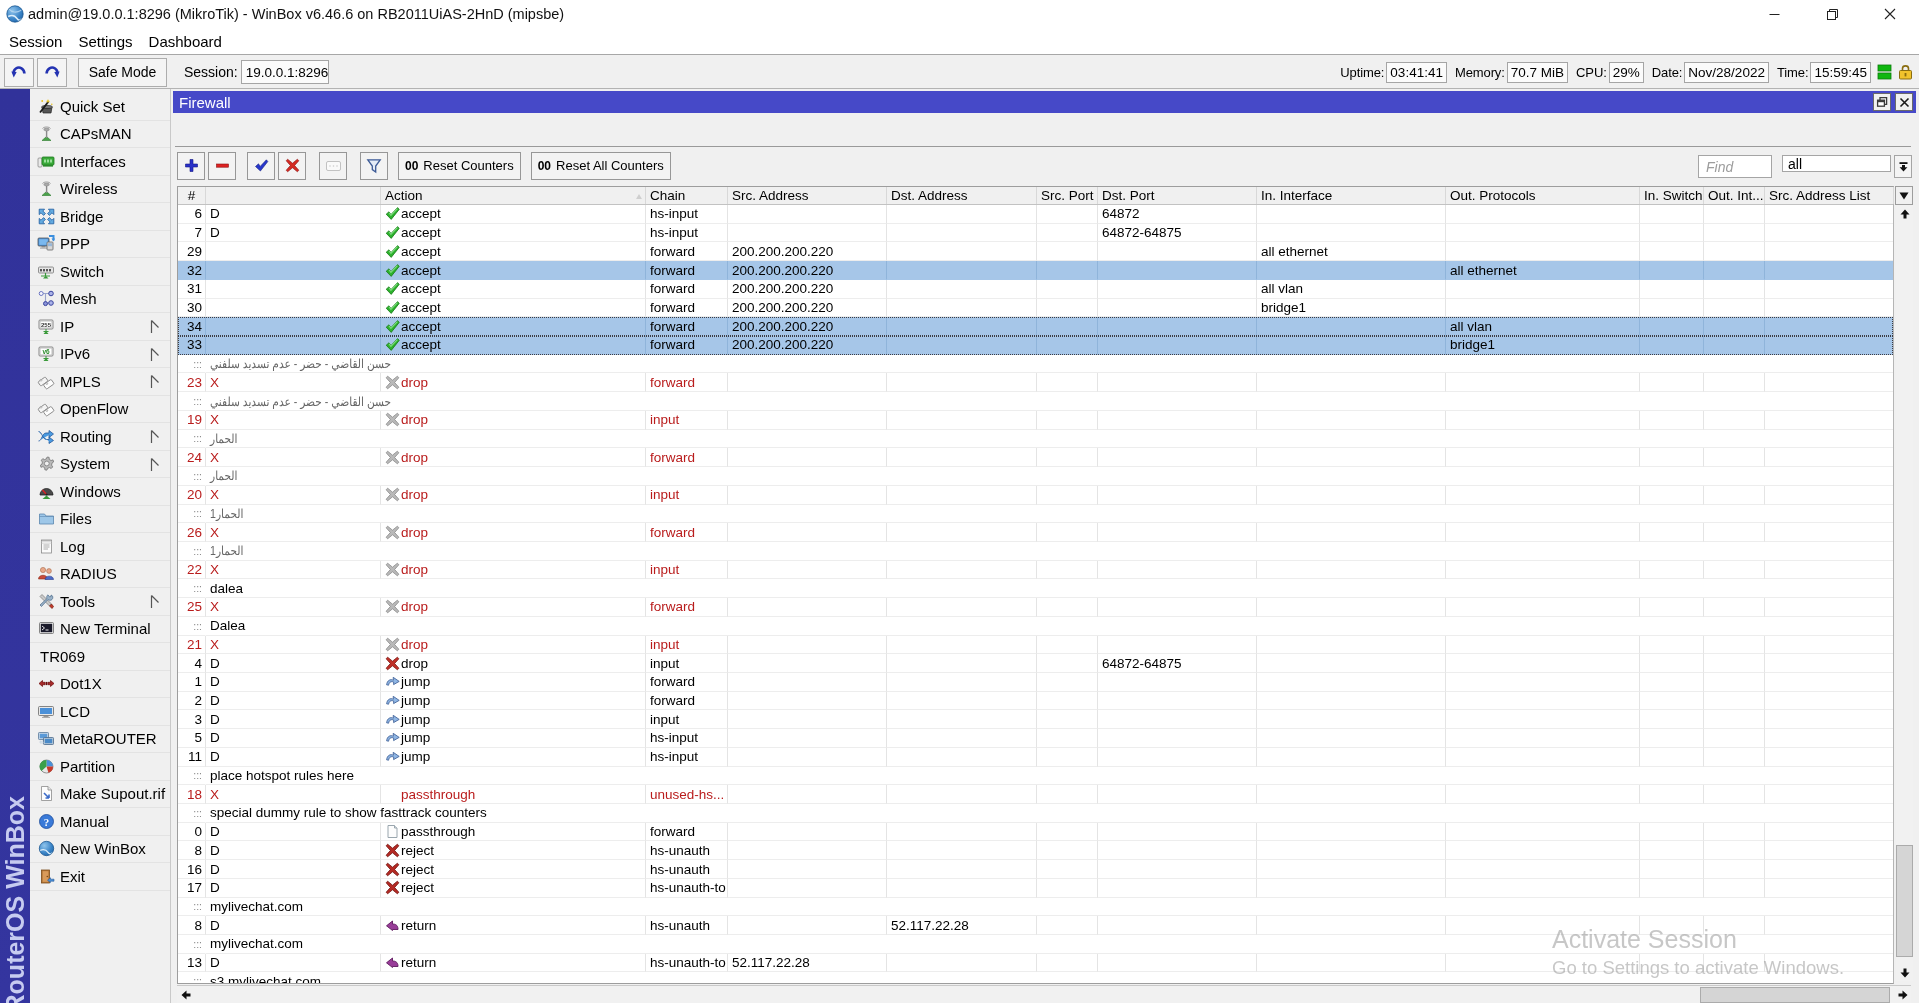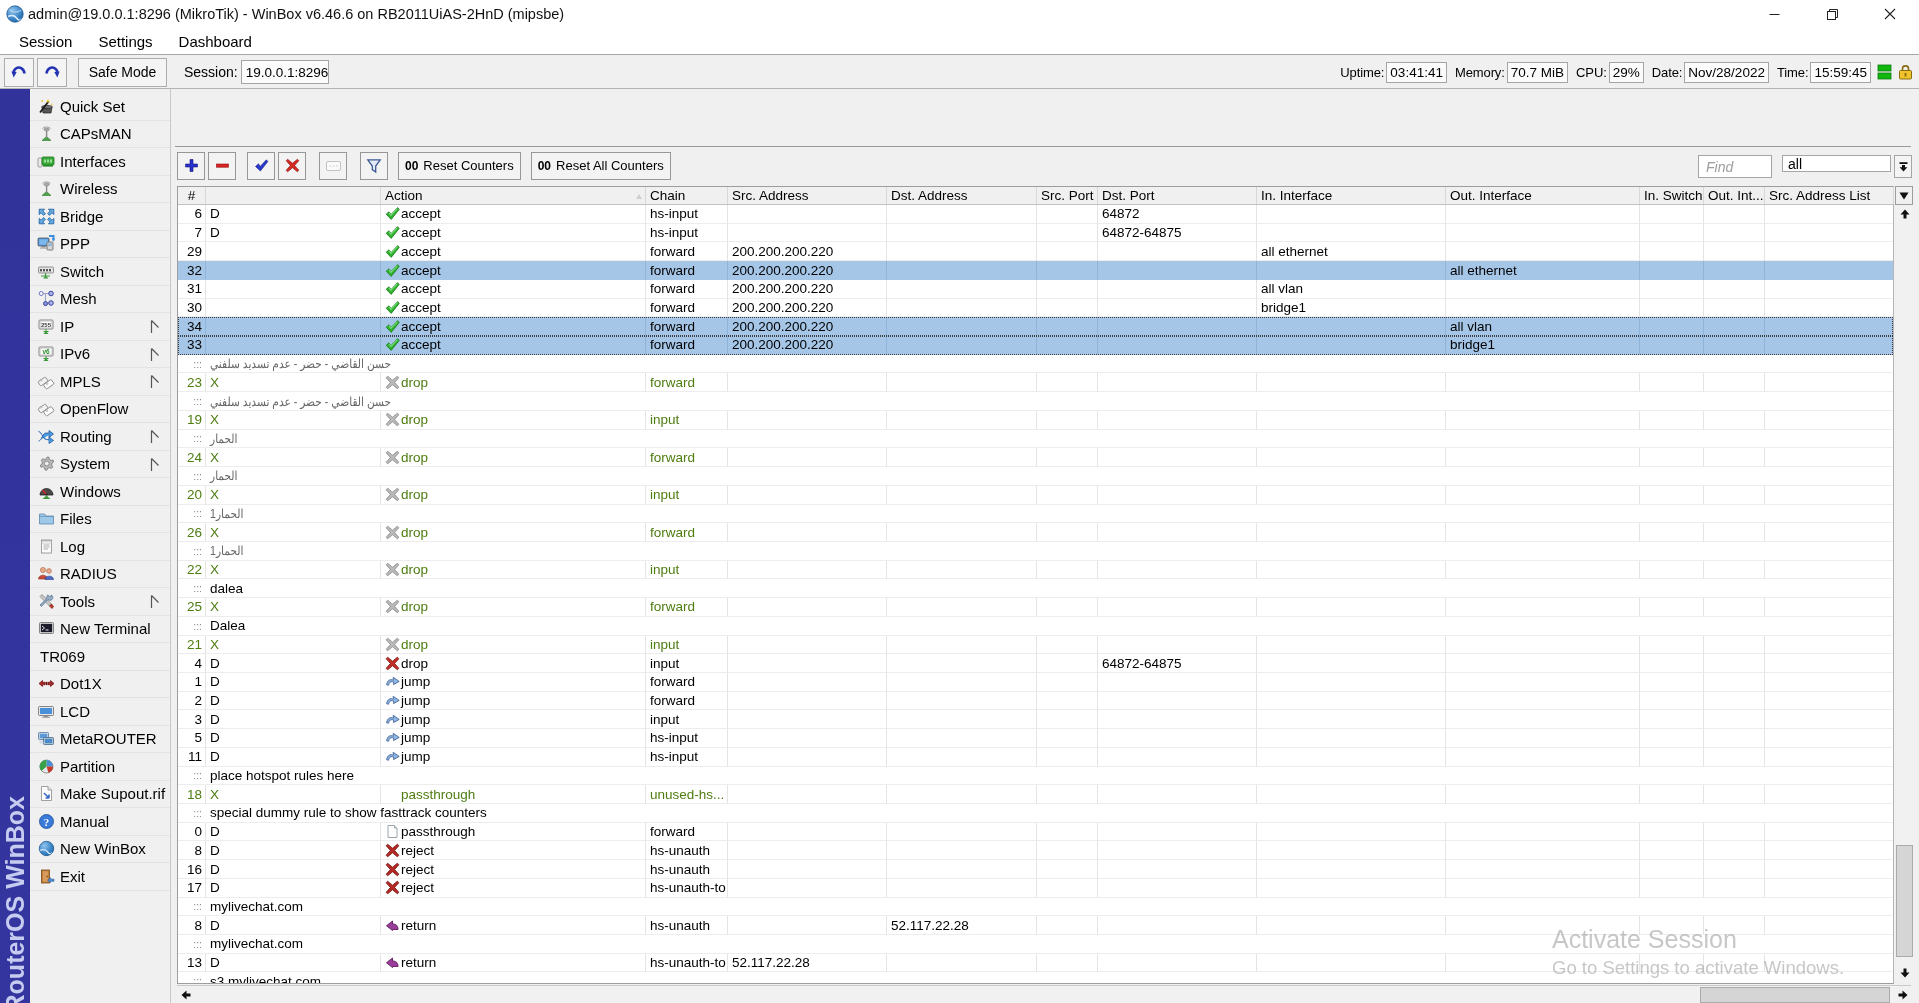--- a/index.html
+++ b/index.html
@@ -8,21 +8,21 @@
 
 
 .titlebar { position:absolute; left:0; top:0; width:1919px; height:28px; background:#ffffff; display:flex; align-items:center; }
 .app-icon { width:18px; height:18px; margin-left:6px; }
 .app-title { margin-left:4px; font-size:14.5px; color:#111; white-space:pre; }
 .win-controls { position:absolute; right:0; top:0; height:28px; display:flex; }
 .win-btn { width:58px; height:28px; display:flex; align-items:center; justify-content:center; background:transparent; border:none; }
 
 
 .menubar { position:absolute; left:0; top:28px; width:1919px; height:27px; background:#ffffff; border-bottom:1px solid #a7a7a7; display:flex; align-items:center; font-size:15px; }
-.menu-item { padding:0 7px; margin-left:12px; height:100%; display:flex; align-items:center; }
+.menu-item { padding:0 7px; margin-left:2px; height:100%; display:flex; align-items:center; }
 
 
 .toolbar { position:absolute; left:0; top:56px; width:1919px; height:33px; background:#f0f0f0; border-bottom:1px solid #b3b3b3; display:flex; align-items:center; font-size:14px; }
 .tb-btn { height:29px; border:1px solid #adadad; background:#f4f4f4; display:flex; align-items:center; justify-content:center; }
 #btn-undo { width:30px; margin-left:4px; }
 #btn-redo { width:30px; margin-left:3px; }
 #btn-safemode { width:89px; margin-left:11px; font-size:14px; }
 .session-label { margin-left:17px; }
 .field { height:24px; border:1px solid #a5a5a5; background:#fbfbfb; display:flex; align-items:center; padding:0 4px; font-size:13.5px; }
 #session-field { width:88px; margin-left:3px; }
@@ -67,21 +67,21 @@
 
 .fw-table { position:absolute; left:5px; top:97px; width:1717px; height:798px; background:#fff; border:1px solid #9d9d9d; border-right:1px solid #b5b5b5; }
 .thead { display:flex; height:18px; background:#f0f0f0; border-bottom:1px solid #c2c2c2; font-size:13.5px; }
 .th { display:flex; align-items:center; padding-left:4px; border-right:1px solid #d8d8d8; overflow:hidden; white-space:pre; position:relative; }
 .th.c-num { justify-content:center; padding-left:0; }
 .hd-btn { position:absolute; left:1723px; top:97px; width:18px; height:19px; background:#f0f0f0; border:1px solid #9d9d9d; display:flex; align-items:center; justify-content:center; }
 .tbody { position:absolute; left:0; top:18px; bottom:0; width:1715px; overflow:hidden; }
 .row { display:flex; height:18.73px; background:#fff; font-size:13.5px; position:relative; }
 .row .cell { border-right:1px solid #e4e4e4; border-bottom:1px solid #ededed; padding-left:4px; display:flex; align-items:center; overflow:hidden; white-space:pre; }
 .row.selected .cell { background:#a6c6e8; border-right-color:#8fb4da; border-bottom-color:#a6c6e8; }
-.row.disabled { color:#4d7c0f;text-align:right; }
+.row.disabled { color:#b91c1c;text-align:right; }
 .row .c-num { justify-content:flex-end; padding-right:3px; padding-left:0; }
 .c-action .act-icon { width:15px; height:15px; margin-right:1px; flex:none; }
 .row.focused::before { content:""; position:absolute; inset:0; border:1px dotted #3c3c43; pointer-events:none; }
 .row.comment .c-comment { border-right:none; }
 .row.comment .c-num { border-right-color:transparent; }
 
 
 .vscroll { position:absolute; left:1724px; top:116px; width:17px; height:776px; background:#f1f1f1; }
 .vs-btn { position:absolute; left:0; width:17px; height:17px; background:#f1f1f1; display:flex; align-items:center; justify-content:center; }
 .vs-up { top:0; }
@@ -530,20 +530,37 @@
           <rect x="4.8" y="3.2" width="5.4" height="10.6" fill="#d89a5a"></rect>
           <circle cx="9.3" cy="8.5" r="0.8" fill="#7a4a1a"></circle>
           <path d="M16 11.2 L12.5 11.2 L12.5 9.8 L9.5 12.2 L12.5 14.6 L12.5 13.2 L16 13.2 Z" fill="#4a90d8" stroke="#2a5a9a" stroke-width="0.6"></path>
         </svg>
       </span>
       <span class="sb-label">Exit</span>
     </div>
   </div>
 
 <div class="fw-window">
+  <div class="fw-titlebar">
+    <span>Firewall</span>
+    <div class="fw-tb-buttons">
+      <span class="fw-tb-btn" id="fw-restore">
+          <svg width="12" height="12" viewBox="0 0 12 12">
+            <rect x="1.6" y="4.2" width="6.8" height="6" fill="#fff" stroke="#3a3a3a" stroke-width="1.3"></rect>
+            <rect x="1.6" y="4.2" width="6.8" height="2" fill="#3a3a3a"></rect>
+            <path d="M4 4 V1.6 H10.6 V8.4 H8.6" fill="none" stroke="#3a3a3a" stroke-width="1.3"></path>
+          </svg>
+        </span>
+      <span class="fw-tb-btn" id="fw-close">
+          <svg width="11" height="11" viewBox="0 0 11 11">
+            <path d="M1.5 1.5 L9.5 9.5 M9.5 1.5 L1.5 9.5" stroke="#1a1a1a" stroke-width="1.6"></path>
+          </svg>
+        </span>
+    </div>
+  </div>
   <div class="fw-tabline"></div>
   <div class="fw-toolbar" id="fw-toolbar">
       <button class="fwb icon" style="margin-left: 0px;">
         <svg width="15" height="15" viewBox="0 0 15 15">
           <path d="M6 1.5 H9 V6 H13.5 V9 H9 V13.5 H6 V9 H1.5 V6 H6 Z" fill="#2930c8" stroke="#141a86" stroke-width="0.6"></path>
         </svg>
       </button>
       <button class="fwb icon" style="margin-left: 3px;">
         <svg width="15" height="15" viewBox="0 0 15 15">
           <rect x="1.5" y="6" width="12" height="3.2" fill="#d22" stroke="#8c1111" stroke-width="0.6"></rect>
@@ -593,21 +610,21 @@
     <div class="thead" id="thead">
         <div class="th c-num" style="width: 28px; flex: 0 0 auto;">#</div>
         <div class="th c-flag" style="width: 175px; flex: 0 0 auto;"></div>
         <div class="th c-action" style="width: 265px; flex: 0 0 auto;">Action<span style="position: absolute; right: 3px; top: 7px; width: 0px; height: 0px; border-left: 3.5px solid transparent; border-right: 3.5px solid transparent; border-bottom: 5px solid rgb(207, 207, 207);"></span></div>
         <div class="th c-chain" style="width: 82px; flex: 0 0 auto;">Chain</div>
         <div class="th c-src" style="width: 159px; flex: 0 0 auto;">Src. Address</div>
         <div class="th c-dst" style="width: 150px; flex: 0 0 auto;">Dst. Address</div>
         <div class="th c-sport" style="width: 61px; flex: 0 0 auto;">Src. Port</div>
         <div class="th c-dport" style="width: 159px; flex: 0 0 auto;">Dst. Port</div>
         <div class="th c-inif" style="width: 189px; flex: 0 0 auto;">In. Interface</div>
-        <div class="th c-outif" style="width: 194px; flex: 0 0 auto;">Out. Interface</div>
+        <div class="th c-outif" style="width: 194px; flex: 0 0 auto;">Out. Protocols</div>
         <div class="th c-inifl" style="width: 64px; flex: 0 0 auto;">In. Switch...</div>
         <div class="th c-outifl" style="width: 61px; flex: 0 0 auto;">Out. Int...</div>
         <div class="th c-srcl" style="width: 129px; flex: 0 0 auto;">Src. Address List</div>
       </div>
     <div class="tbody" id="tbody">
         <div class="row">
           <div class="cell c-num" style="width: 28px; flex: 0 0 auto;">6</div>
           <div class="cell c-flag" style="width: 175px; flex: 0 0 auto;">D</div>
           <div class="cell c-action" style="width: 265px; flex: 0 0 auto;"><span class="act-icon"><svg width="15" height="15" viewBox="0 0 15 15">
                 <path d="M1.2 8.2 L4 5.8 L6 8.6 L12.6 1.6 L14.2 3.4 L6.2 13.4 Z" fill="#2cb22c" stroke="#1a7a1a" stroke-width="0.8"></path>

